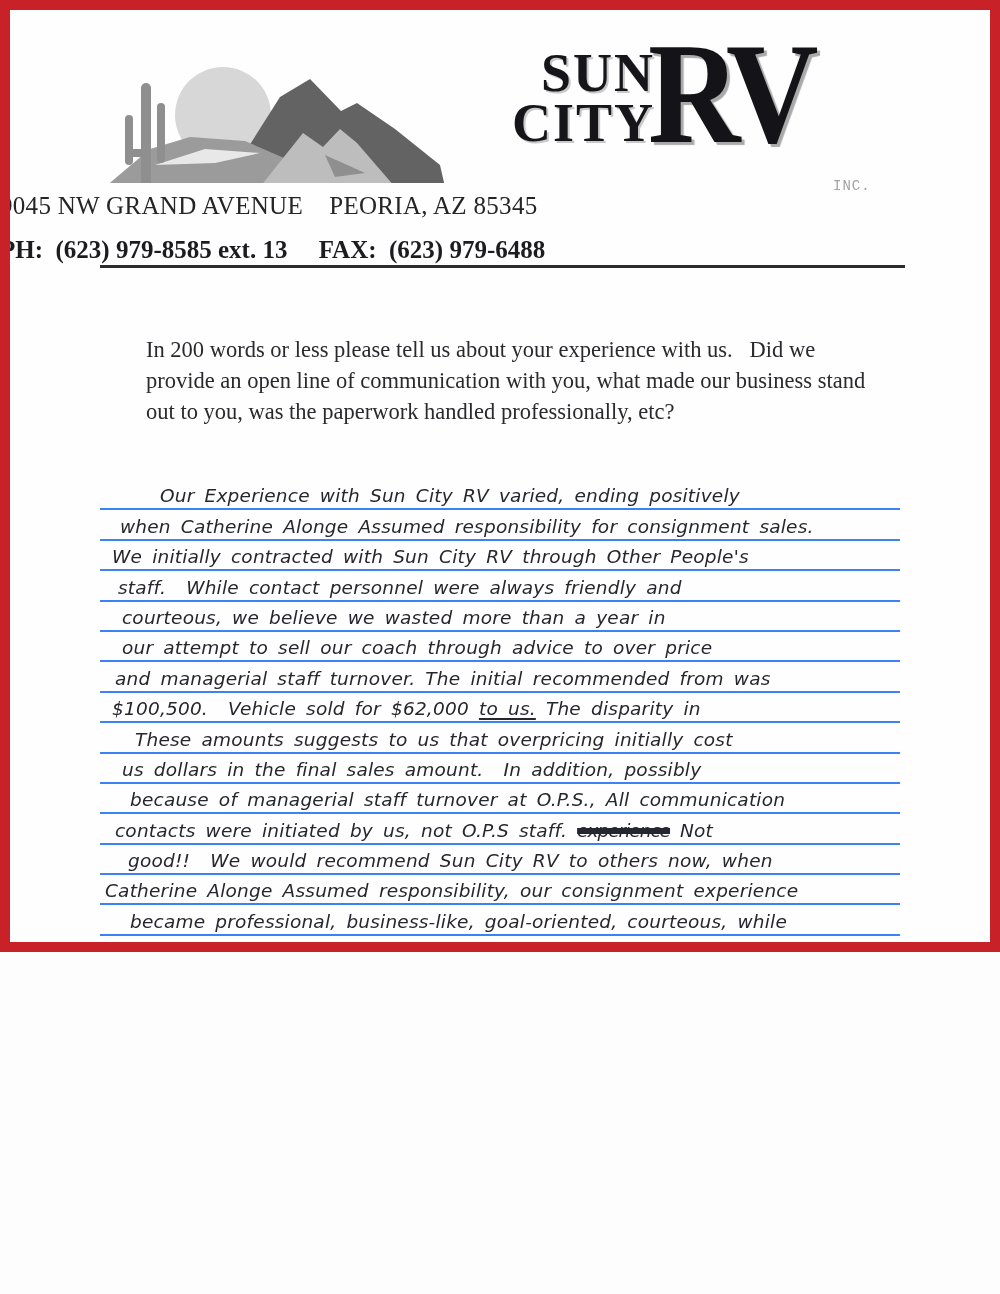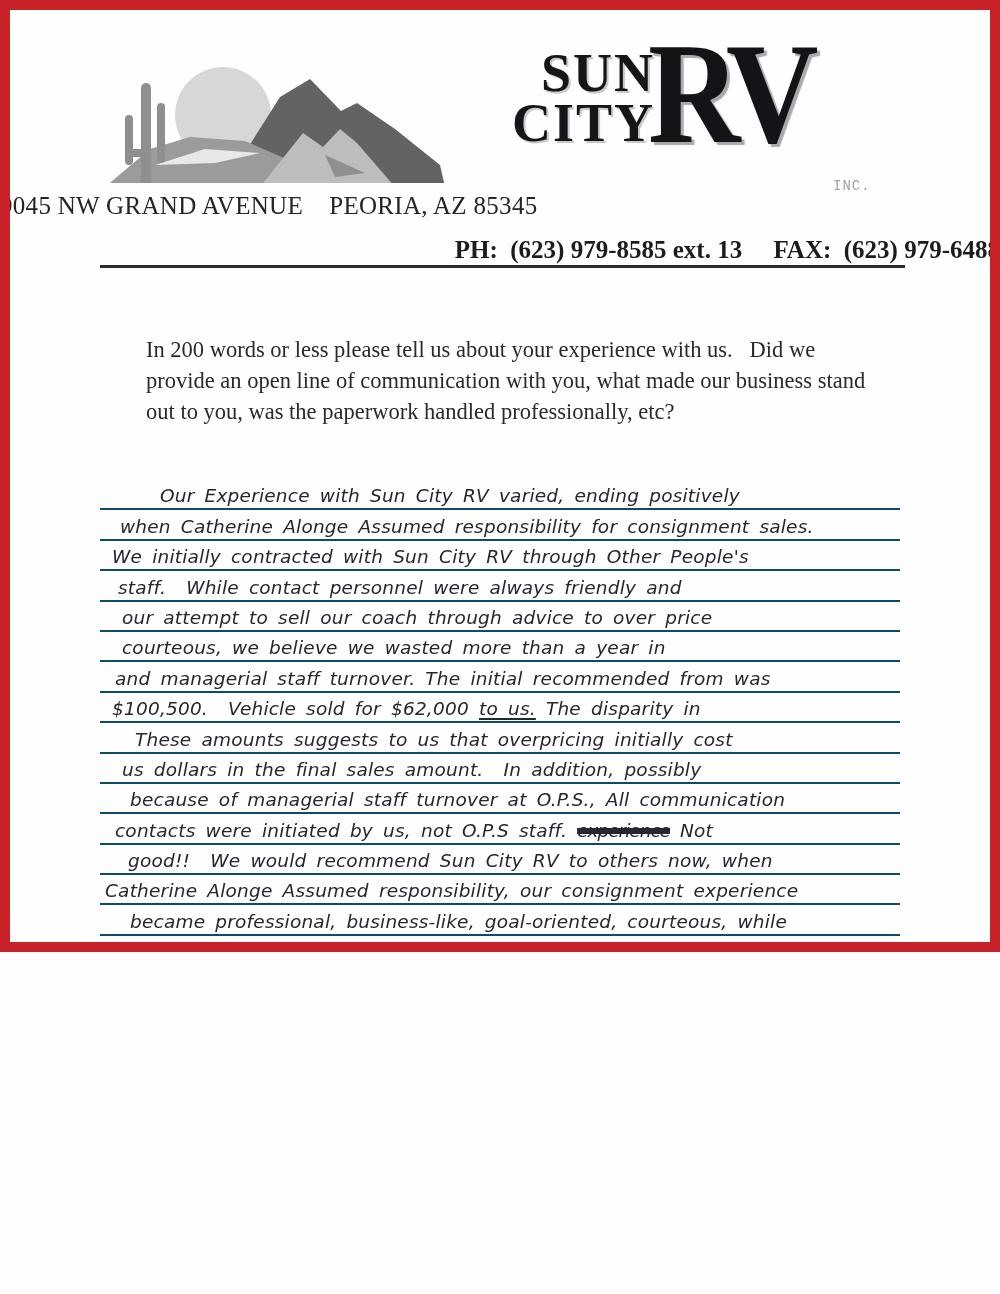--- a/index.html
+++ b/index.html
@@ -13,31 +13,31 @@
       font-family:"Liberation Serif", serif; font-weight:bold; font-size:54px; line-height:50px;
       letter-spacing:2px; color:#15151a; text-shadow:2px 2px 0 #c9c9c9; }
   #brand-rv { position:absolute; left:648px; top:22px; font-family:"Liberation Serif", serif;
       font-weight:bold; font-size:128px; line-height:128px; letter-spacing:-10px; color:#141418;
       transform:scaleY(1.12); transform-origin:top left; text-shadow:3px 3px 1px #a9a9a9; }
   #brand-inc { position:absolute; left:833px; top:146px; font-family:Liberation Mono, monospace;
       font-size:14px; letter-spacing:1px; color:#a2a2a2;margin-top:32px; }
 
   #address { position:absolute; left:0; top:192px; width:1000px; 
       font-size:25px; color:#252528; white-space:pre; letter-spacing:0.3px; }
-  #phonefax { position:absolute; left:0; top:236px; width:1000px; text-align:right;
+  #phonefax { position:absolute; left:0; top:236px; width:1000px; text-align:left;
       font-size:25px; font-weight:bold; color:#1c1c20; white-space:pre; }
   #rule-top { position:absolute; left:100px; top:265px; width:805px; height:3px; background:#2c2c2c; }
 
   #prompt { position:absolute; left:106px; top:334px; width:742px; font-size:22.5px;
       line-height:31px; color:#2a2a2e; white-space:pre-wrap;margin-left:40px; }
 
   
   #script-area { position:absolute; left:100px; top:480px; width:800px; }
   .hline { position:relative; width:800px; height:30.4px; display:flex; align-items:flex-end; }
-  .hline.ruled { border-bottom:2px solid #0c4a6e; }
+  .hline.ruled { border-bottom:2px solid #3b82f6; }
   .hline.tall { height:33px; }
   .hand { font-family:"DejaVu Sans", sans-serif; font-style:italic; font-size:18.5px;
       line-height:24px; color:#26262e; letter-spacing:0.2px; word-spacing:4px; white-space:pre; }
   .u-mark { text-decoration:underline; text-decoration-thickness:2px; text-underline-offset:3px; }
   .scribble-mark { text-decoration:line-through; text-decoration-thickness:6px;
       filter:blur(0.6px); letter-spacing:-1px; }
   #signature { position:absolute; left:430px; top:948px; font-family:"DejaVu Serif", serif;
       font-style:italic; font-size:37px; color:#33333b; transform:rotate(-2deg); white-space:pre; }
 
   #closing { position:absolute; left:106px; top:1008px; width:795px; font-size:30px;
@@ -92,24 +92,24 @@
     <div class="hline ruled">
         <span class="hand" style="margin-left:20px">when Catherine Alonge Assumed responsibility for consignment sales.</span>
       </div>
     <div class="hline ruled">
         <span class="hand" style="margin-left:12px">We initially contracted with Sun City RV through Other People's</span>
       </div>
     <div class="hline ruled">
         <span class="hand" style="margin-left:18px">staff.  While contact personnel were always friendly and</span>
       </div>
     <div class="hline ruled">
-        <span class="hand" style="margin-left:22px">our attempt to sell our coach through advice to over price</span>
+        <span class="hand" style="margin-left:22px">courteous, we believe we wasted more than a year in</span>
       </div>
     <div class="hline ruled">
-        <span class="hand" style="margin-left:22px">courteous, we believe we wasted more than a year in</span>
+        <span class="hand" style="margin-left:22px">our attempt to sell our coach through advice to over price</span>
       </div>
     <div class="hline ruled">
         <span class="hand" style="margin-left:15px">and managerial staff turnover. The initial recommended from was</span>
       </div>
     <div class="hline ruled">
         <span class="hand" style="margin-left:12px"><span>$100,500.  Vehicle sold for $62,000 </span><span class="u-mark">to us.</span><span> The disparity in</span></span>
       </div>
     <div class="hline ruled">
         <span class="hand" style="margin-left:35px">These amounts suggests to us that overpricing initially cost</span>
       </div>

